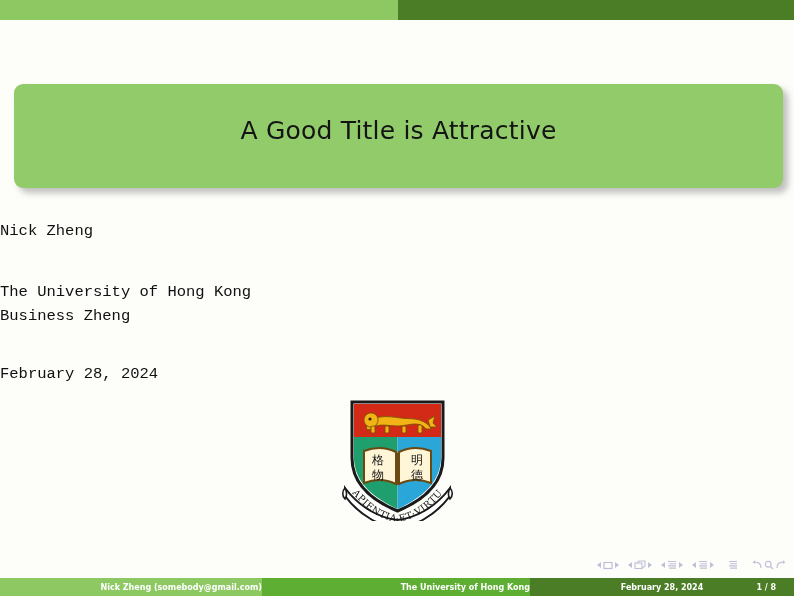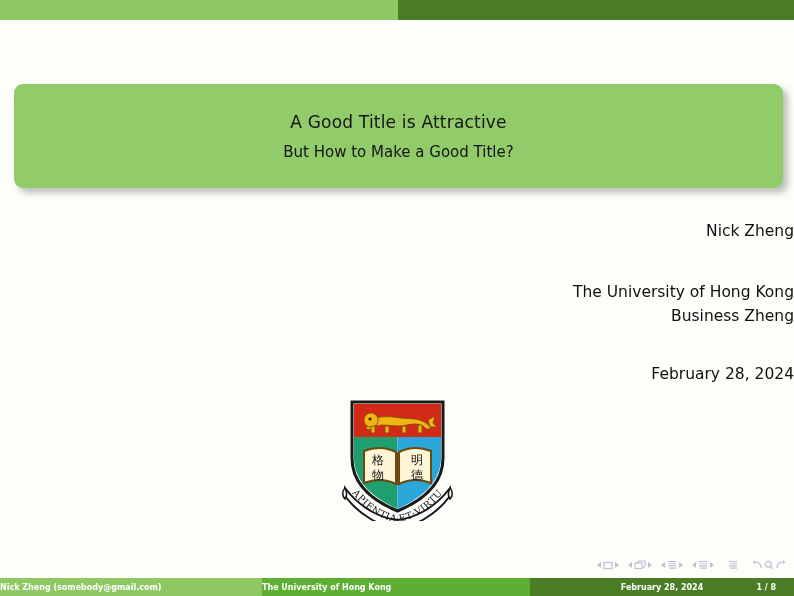--- a/index.html
+++ b/index.html
@@ -35,38 +35,39 @@
     height: 104px;
     background: #92CC6A;
     border-radius: 9px;
     box-shadow: 5px 5px 6px rgba(140,140,140,0.55);
     display: flex;
     flex-direction: column;
     align-items: center;
     justify-content: center;
   }
   .title {
-    font-size: 17px;
+    font-size: 25px;
     color: #141414;
     letter-spacing: 0.2px;
     margin-bottom: 11px;
   }
   .subtitle {
     font-size: 15px;
     color: #141414;
   }
 
   
   .credits {
     position: absolute;
     left: 0;
     top: 222px;
     width: 794px;
-    text-align: right;
+    text-align: left;
     color: #101010;
+    font-family: Liberation Mono, monospace;
   }
   .author    { font-size: 15.5px; }
   .institute { font-size: 15.5px; margin-top: 40px; line-height: 1.55; }
   .date      { font-size: 15.5px; margin-top: 37px; }
 
   
   .logo-wrap {
     position: absolute;
     left: 0;
     top: 396px;
@@ -108,42 +109,41 @@
     width: 794px;
     height: 18px;
     display: flex;
     font-size: 8px;
     color: #ffffff;
     font-weight: bold;
   }
   .foot-seg {
     display: flex;
     align-items: center;
-    justify-content: flex-start;
+    justify-content: flex-end;
     height: 100%;
     overflow: hidden;
     white-space: nowrap;
   }
   .foot-author   { width: 262px; background: #8DC863; }
   .foot-inst     { width: 268px; background: #5DAE33; }
   .foot-date     { flex: 1;      background: #4A7D26; position: relative; }
   .foot-date-txt { position: absolute; left: 0; right: 0; text-align: center; }
   .foot-page     { position: absolute; right: 18px; }
 </style>
 </head>
 <body>
 
 <div class="topbar">
   <div class="topbar-left"></div>
   <div class="topbar-right"></div>
 </div>
 
 <div class="titleblock">
   <div class="title">A Good Title is Attractive</div>
-  <div class="subtitle">But How to Make a Good Title?</div>
 </div>
 
 <div class="credits">
   <div class="author">Nick Zheng</div>
   <div class="institute">
     <div>The University of Hong Kong</div>
     <div>Business Zheng</div>
   </div>
   <div class="date">February 28, 2024</div>
 </div>

